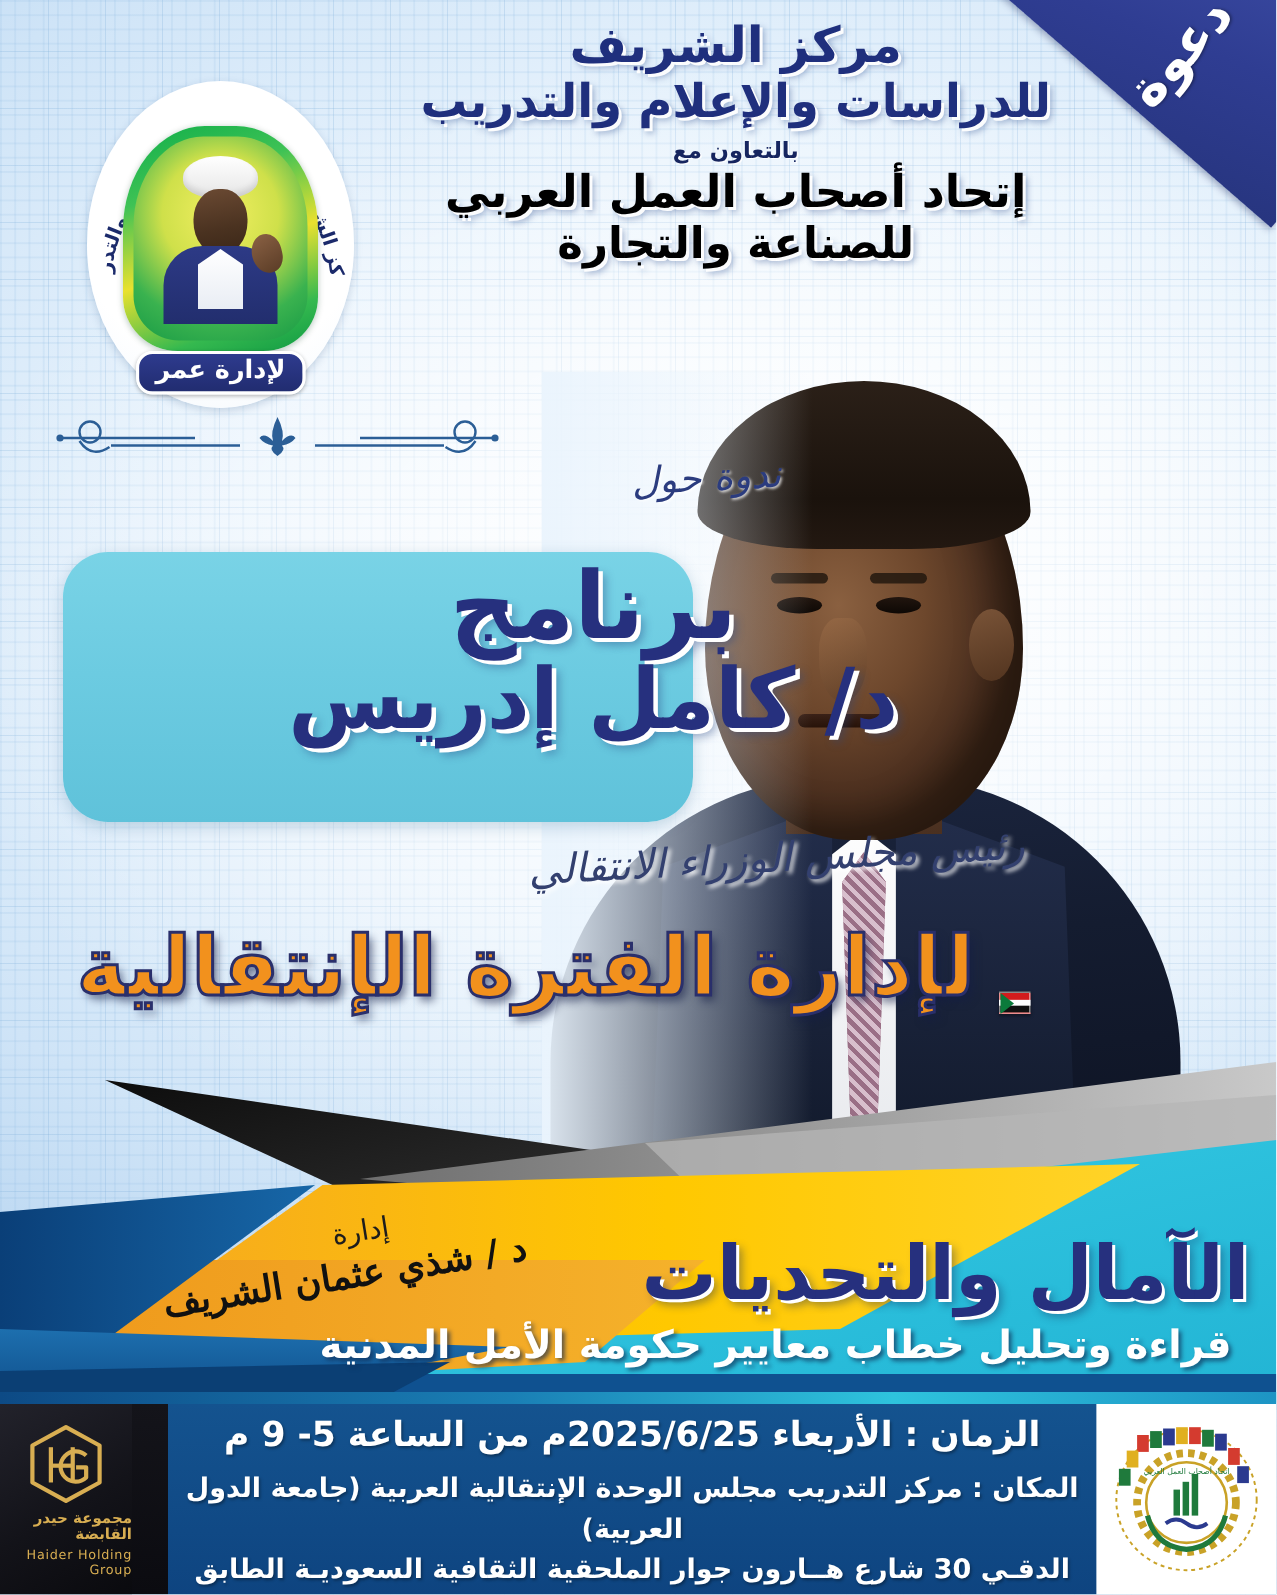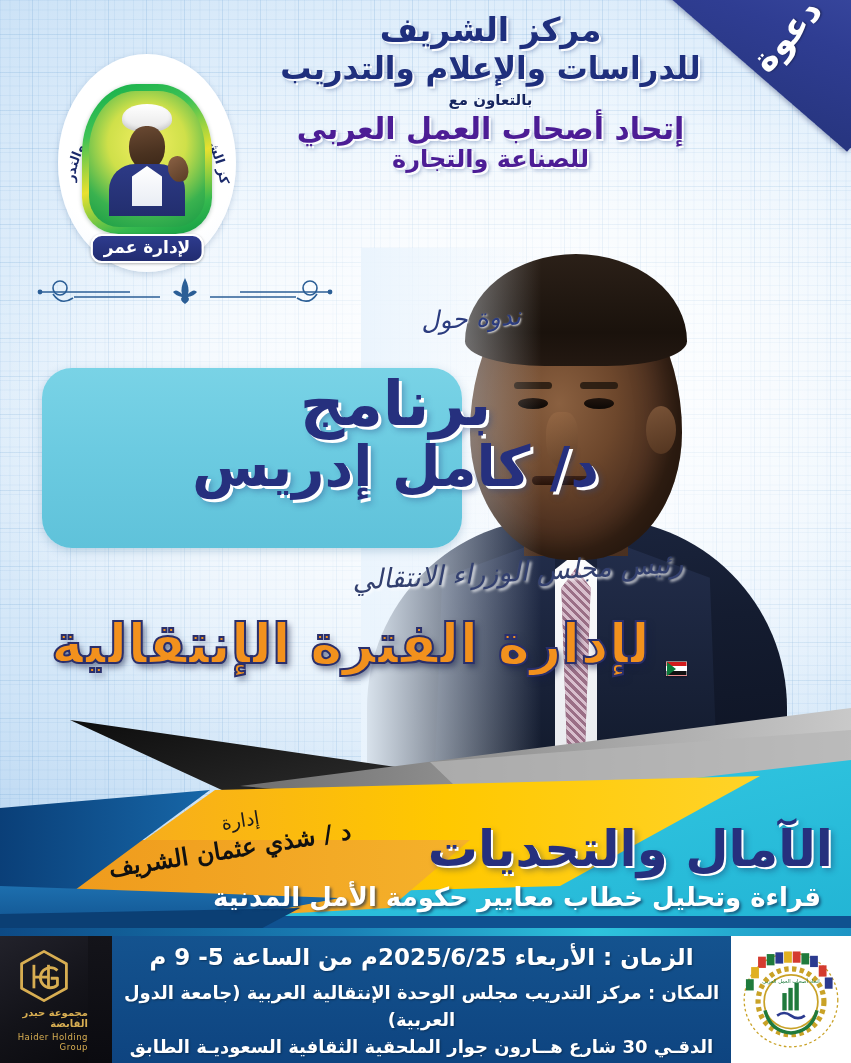--- a/index.html
+++ b/index.html
@@ -161,27 +161,27 @@
   .hdr-l2{ font-size:31px; margin-top:2px; }
   .hdr-coop{
     color:#16255f;
     font-size:15px;
     margin-top:5px;
     font-weight:bold;
     text-shadow:1px 1px 0 rgba(255,255,255,.9);
   }
   .hdr-union{
     margin-top:3px;
-    color:#4c1d95;
+    color:#000000;
     font-weight:bold;
     line-height:1.14;
     text-shadow:2px 2px 0 rgba(255,255,255,.95), 3px 3px 4px rgba(60,90,150,.45);
   }
   .hdr-u1{ font-size:30px; }
-  .hdr-u2{ font-size:24px; }
+  .hdr-u2{ font-size:29px; }
 
   
   .ornament{
     position:absolute; left:26px; top:272px;
     width:318px; height:34px;
   }
 
   
   .portrait{
     position:absolute; right:60px; top:248px;

